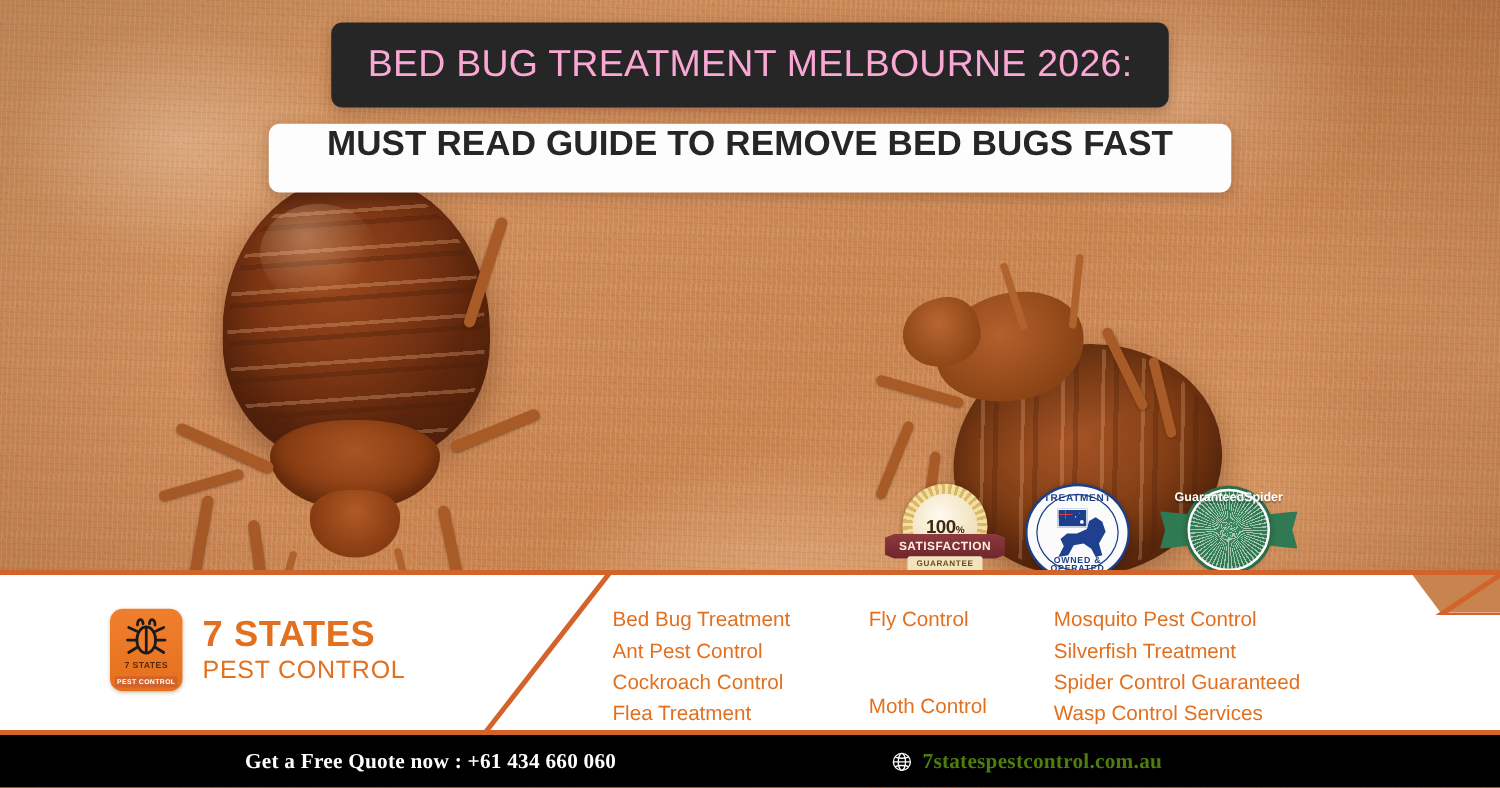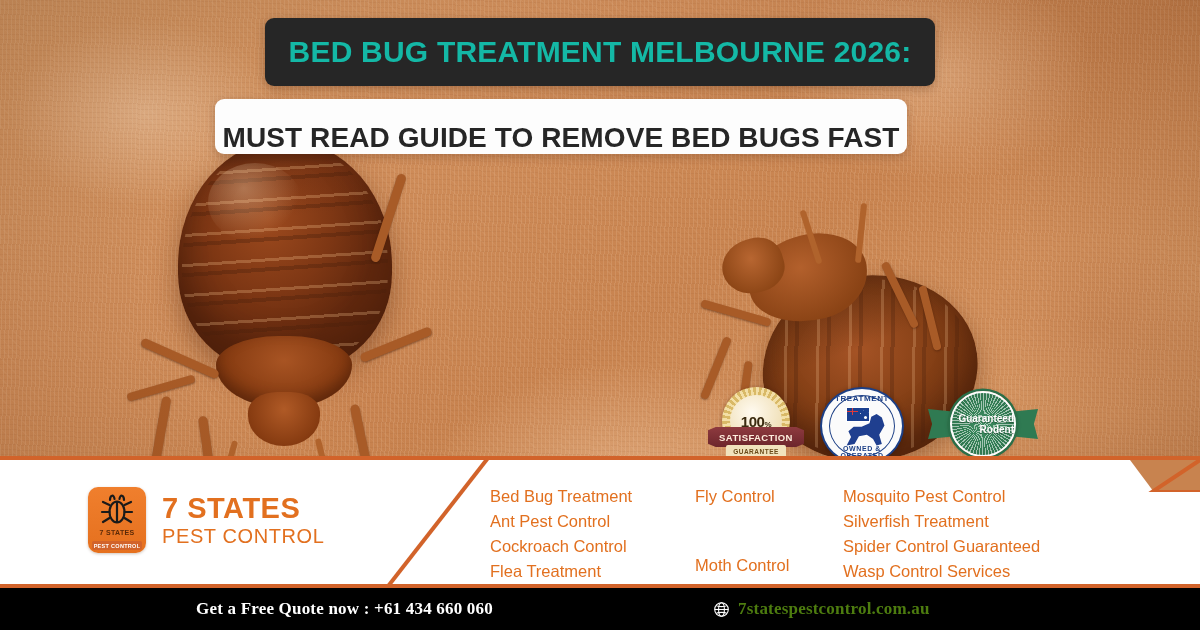--- a/index.html
+++ b/index.html
@@ -108,28 +108,28 @@
   }
 
   
   .headline-dark {
     position:absolute; left:265px; top:18px; width:670px; height:68px;
     background:#262626; border-radius:9px;
     display:flex; align-items:center; justify-content:center;
     box-shadow:0 3px 10px rgba(60,24,8,.28);
   }
   .headline-dark span {
-    color:#14b8a6; font-size:30px; font-weight:bold;
+    color:#f9a8d4; font-size:30px; font-weight:normal;
     letter-spacing:.2px; white-space:nowrap;
     font-family:"Liberation Sans", sans-serif;
   }
   .headline-light {
-    position:absolute; left:215px; top:99px; width:692px; height:55px;
+    position:absolute; left:215px; top:99px; width:770px; height:55px;
     background:#fdfdfd; border-radius:9px;
-    display:flex; align-items:flex-end; justify-content:center;
+    display:flex; align-items:flex-start; justify-content:center;
     box-shadow:0 3px 10px rgba(60,24,8,.22);
   }
   .headline-light span {
     color:#262626; font-size:28px; font-weight:bold;
     letter-spacing:.1px; white-space:nowrap;
   }
 
   
   .badges { position:absolute; left:700px; top:385px; width:350px; height:80px; }
 
@@ -208,21 +208,21 @@
   }
   .grt-tail-l { left:0; clip-path:polygon(0 0,100% 12%,100% 88%,0 100%,12% 50%); }
   .grt-tail-r { right:0; clip-path:polygon(0 12%,100% 0,88% 50%,100% 100%,0 88%); }
   .grt-circle {
     position:absolute; left:22px; top:0; width:66px; height:66px; border-radius:50%;
     background:
       repeating-conic-gradient(from 0deg at 50% 50%, rgba(255,255,255,.55) 0 2.2deg, rgba(0,0,0,0) 2.2deg 6deg),
       radial-gradient(circle, #3d8c60 0%, #2a6f49 100%);
     border:2.5px solid #fdfdfd;
     box-shadow:0 0 0 2.5px #2a6f49, 0 1px 5px rgba(40,20,6,.45);
-    display:flex; flex-direction:column; align-items:flex-end; justify-content:center;
+    display:flex; flex-direction:row; align-items:flex-start; justify-content:center;
     line-height:1.15;
   }
   .grt-circle span { color:#fff; font-size:10px; font-weight:bold; text-shadow:0 1px 1px rgba(0,0,0,.35); }
 
   
   .panel {
     position:absolute; left:0; top:456px; width:1200px; height:132px;
     background:#fff;
     border-top:4px solid #d2632a; border-bottom:4px solid #d2632a;
   }
@@ -368,21 +368,21 @@
       <div class="flag"></div>
       <div class="aus-bot">OWNED &amp; OPERATED</div>
     </div>
   </div>
 
   <div class="badge-grt">
     <div class="grt-tail-l"></div>
     <div class="grt-tail-r"></div>
     <div class="grt-circle">
       <span>Guaranteed</span>
-      <span>Rodent</span>
+      <span>Spider</span>
     </div>
   </div>
 </div>
 
 <div class="panel">
   <div class="panel-notch">
     <div class="notch-fill"></div>
     <svg class="notch-line" viewBox="0 0 70 32">
       <path d="M70 0 L22 32 L70 32" fill="none" stroke="#d2632a" stroke-width="4"></path>
     </svg>

